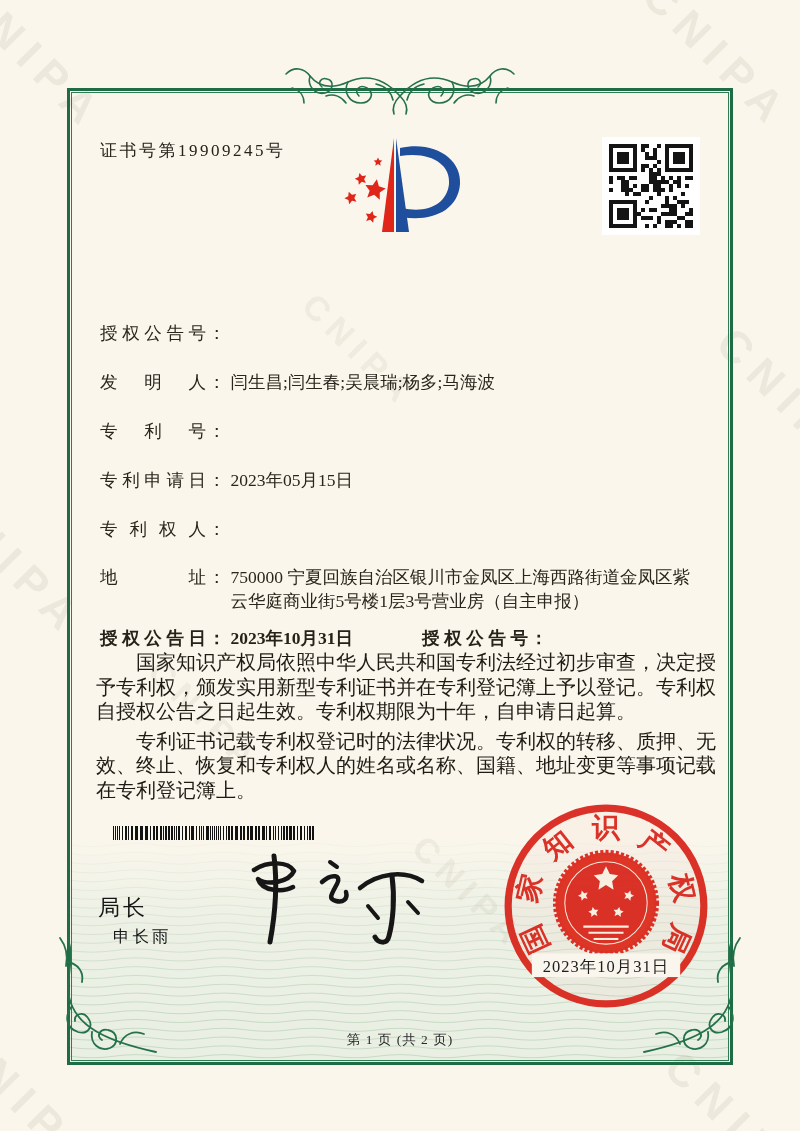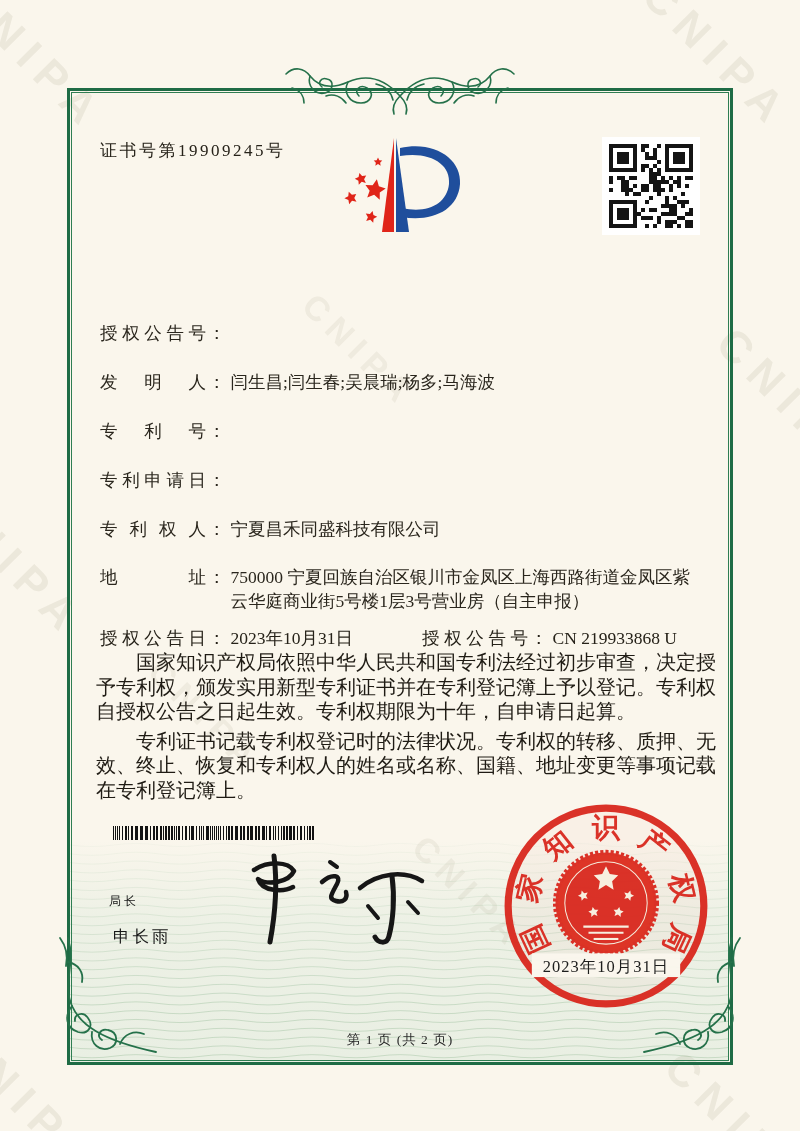--- a/index.html
+++ b/index.html
@@ -27,28 +27,28 @@
   .qc.d{background:#141414;}
   .title{position:absolute;left:0;top:239px;width:100%;text-align:center;
          font-size:41px;font-weight:700;letter-spacing:7px;color:#111;}
   .fields{position:absolute;left:100px;top:320px;width:618px;}
   .field-row{display:flex;align-items:flex-start;font-size:17.5px;line-height:27px;margin-bottom:22px;color:#2a261d;}
   .f-label{flex:none;display:inline-block;width:106px;text-align:justify;text-align-last:justify;}
   .f-sep{flex:none;margin:0 5px 0 2px;}
   .f-value{flex:1;}
   .addr{line-height:24px;margin-bottom:12px;margin-top:8px;}
   .addr .f-value{max-width:468px;font-family:Liberation Serif, serif;}
-  .grant-row{display:flex;font-size:17.5px;line-height:27px;}
+  .grant-row{display:flex;font-size:17.5px;line-height:27px;font-weight:bold;}
   .grant-left{display:flex;width:322px;flex:none;}
   .grant-right{display:flex;flex:1;}
   .paras{position:absolute;left:96px;top:650px;width:622px;font-size:20px;line-height:24.5px;color:#1f1b14;}
   .paras p{margin:0 0 5px 0;text-indent:2em;}
   .barcode{position:absolute;left:113px;top:826px;width:208px;height:14px;font-size:0;}
-  .sig-title{position:absolute;left:109px;top:893px;font-family:"Liberation Sans","DejaVu Sans",sans-serif;
-             font-size:12px;letter-spacing:3px;color:#161616;}
+  .sig-title{position:absolute;left:98px;top:893px;font-family:"Liberation Sans","DejaVu Sans",sans-serif;
+             font-size:22px;letter-spacing:3px;color:#161616;}
   .sig-name{position:absolute;left:113px;top:926px;font-family:"Liberation Sans","DejaVu Sans",sans-serif;
             font-size:16.5px;letter-spacing:3px;color:#161616;}
   .sig-svg{position:absolute;left:218px;top:846px;}
   .seal{position:absolute;left:503px;top:803px;z-index:5;}
   .footer-page{position:absolute;left:0;top:1031px;width:100%;text-align:center;font-size:13.5px;color:#2b2b2b;letter-spacing:1px;}
   .footer-note{position:absolute;left:0;top:1083px;width:100%;text-align:center;font-size:15.5px;color:#1f1b14;letter-spacing:8px;}
 </style>
 </head>
 <body>
 
@@ -622,41 +622,40 @@
         <span class="f-sep">：</span>
         <span class="f-value">闫生昌;闫生春;吴晨瑞;杨多;马海波</span>
       </div>
       <div class="field-row">
         <span class="f-label">专利号</span>
         <span class="f-sep">：</span>
       </div>
       <div class="field-row">
         <span class="f-label">专利申请日</span>
         <span class="f-sep">：</span>
+        <span class="f-value">2023年05月15日</span>
       </div>
       <div class="field-row">
         <span class="f-label">专利权人</span>
         <span class="f-sep">：</span>
-        <span class="f-value">宁夏昌禾同盛科技有限公司</span>
       </div>
       <div class="field-row addr">
         <span class="f-label">地址</span>
         <span class="f-sep">：</span>
         <span class="f-value">750000 宁夏回族自治区银川市金凤区上海西路街道金凤区紫云华庭商业街5号楼1层3号营业房（自主申报）</span>
       </div>
       <div class="grant-row">
         <div class="grant-left">
           <span class="f-label">授权公告日</span>
           <span class="f-sep">：</span>
           <span class="f-value">2023年10月31日</span>
         </div>
         <div class="grant-right">
           <span class="f-label">授权公告号</span>
           <span class="f-sep">：</span>
-          <span class="f-value">CN 219933868 U</span>
         </div>
       </div>
     </div>
 
     <div class="paras">
       <p>国家知识产权局依照中华人民共和国专利法经过初步审查，决定授予专利权，颁发实用新型专利证书并在专利登记簿上予以登记。专利权自授权公告之日起生效。专利权期限为十年，自申请日起算。</p>
       <p>专利证书记载专利权登记时的法律状况。专利权的转移、质押、无效、终止、恢复和专利权人的姓名或名称、国籍、地址变更等事项记载在专利登记簿上。</p>
     </div>
 
     <div class="barcode" id="barcode"><span style="display: inline-block; vertical-align: top; height: 14px; width: 1px; margin-right: 1px; background: rgb(18, 18, 18);"></span><span style="display: inline-block; vertical-align: top; height: 14px; width: 1px; margin-right: 1px; background: rgb(18, 18, 18);"></span><span style="display: inline-block; vertical-align: top; height: 14px; width: 1px; margin-right: 1px; background: rgb(18, 18, 18);"></span><span style="display: inline-block; vertical-align: top; height: 14px; width: 1px; margin-right: 2px; background: rgb(18, 18, 18);"></span><span style="display: inline-block; vertical-align: top; height: 14px; width: 1px; margin-right: 2px; background: rgb(18, 18, 18);"></span><span style="display: inline-block; vertical-align: top; height: 14px; width: 2px; margin-right: 1px; background: rgb(18, 18, 18);"></span><span style="display: inline-block; vertical-align: top; height: 14px; width: 1px; margin-right: 2px; background: rgb(18, 18, 18);"></span><span style="display: inline-block; vertical-align: top; height: 14px; width: 2px; margin-right: 2px; background: rgb(18, 18, 18);"></span><span style="display: inline-block; vertical-align: top; height: 14px; width: 3px; margin-right: 2px; background: rgb(18, 18, 18);"></span><span style="display: inline-block; vertical-align: top; height: 14px; width: 3px; margin-right: 2px; background: rgb(18, 18, 18);"></span><span style="display: inline-block; vertical-align: top; height: 14px; width: 3px; margin-right: 2px; background: rgb(18, 18, 18);"></span><span style="display: inline-block; vertical-align: top; height: 14px; width: 1px; margin-right: 2px; background: rgb(18, 18, 18);"></span><span style="display: inline-block; vertical-align: top; height: 14px; width: 2px; margin-right: 1px; background: rgb(18, 18, 18);"></span><span style="display: inline-block; vertical-align: top; height: 14px; width: 2px; margin-right: 2px; background: rgb(18, 18, 18);"></span><span style="display: inline-block; vertical-align: top; height: 14px; width: 2px; margin-right: 1px; background: rgb(18, 18, 18);"></span><span style="display: inline-block; vertical-align: top; height: 14px; width: 1px; margin-right: 1px; background: rgb(18, 18, 18);"></span><span style="display: inline-block; vertical-align: top; height: 14px; width: 2px; margin-right: 1px; background: rgb(18, 18, 18);"></span><span style="display: inline-block; vertical-align: top; height: 14px; width: 2px; margin-right: 1px; background: rgb(18, 18, 18);"></span><span style="display: inline-block; vertical-align: top; height: 14px; width: 2px; margin-right: 1px; background: rgb(18, 18, 18);"></span><span style="display: inline-block; vertical-align: top; height: 14px; width: 1px; margin-right: 1px; background: rgb(18, 18, 18);"></span><span style="display: inline-block; vertical-align: top; height: 14px; width: 1px; margin-right: 1px; background: rgb(18, 18, 18);"></span><span style="display: inline-block; vertical-align: top; height: 14px; width: 2px; margin-right: 2px; background: rgb(18, 18, 18);"></span><span style="display: inline-block; vertical-align: top; height: 14px; width: 1px; margin-right: 2px; background: rgb(18, 18, 18);"></span><span style="display: inline-block; vertical-align: top; height: 14px; width: 2px; margin-right: 2px; background: rgb(18, 18, 18);"></span><span style="display: inline-block; vertical-align: top; height: 14px; width: 1px; margin-right: 1px; background: rgb(18, 18, 18);"></span><span style="display: inline-block; vertical-align: top; height: 14px; width: 3px; margin-right: 2px; background: rgb(18, 18, 18);"></span><span style="display: inline-block; vertical-align: top; height: 14px; width: 1px; margin-right: 2px; background: rgb(18, 18, 18);"></span><span style="display: inline-block; vertical-align: top; height: 14px; width: 1px; margin-right: 1px; background: rgb(18, 18, 18);"></span><span style="display: inline-block; vertical-align: top; height: 14px; width: 1px; margin-right: 1px; background: rgb(18, 18, 18);"></span><span style="display: inline-block; vertical-align: top; height: 14px; width: 1px; margin-right: 2px; background: rgb(18, 18, 18);"></span><span style="display: inline-block; vertical-align: top; height: 14px; width: 3px; margin-right: 1px; background: rgb(18, 18, 18);"></span><span style="display: inline-block; vertical-align: top; height: 14px; width: 1px; margin-right: 1px; background: rgb(18, 18, 18);"></span><span style="display: inline-block; vertical-align: top; height: 14px; width: 1px; margin-right: 1px; background: rgb(18, 18, 18);"></span><span style="display: inline-block; vertical-align: top; height: 14px; width: 1px; margin-right: 1px; background: rgb(18, 18, 18);"></span><span style="display: inline-block; vertical-align: top; height: 14px; width: 1px; margin-right: 1px; background: rgb(18, 18, 18);"></span><span style="display: inline-block; vertical-align: top; height: 14px; width: 1px; margin-right: 1px; background: rgb(18, 18, 18);"></span><span style="display: inline-block; vertical-align: top; height: 14px; width: 1px; margin-right: 2px; background: rgb(18, 18, 18);"></span><span style="display: inline-block; vertical-align: top; height: 14px; width: 1px; margin-right: 2px; background: rgb(18, 18, 18);"></span><span style="display: inline-block; vertical-align: top; height: 14px; width: 1px; margin-right: 1px; background: rgb(18, 18, 18);"></span><span style="display: inline-block; vertical-align: top; height: 14px; width: 2px; margin-right: 1px; background: rgb(18, 18, 18);"></span><span style="display: inline-block; vertical-align: top; height: 14px; width: 2px; margin-right: 2px; background: rgb(18, 18, 18);"></span><span style="display: inline-block; vertical-align: top; height: 14px; width: 3px; margin-right: 2px; background: rgb(18, 18, 18);"></span><span style="display: inline-block; vertical-align: top; height: 14px; width: 2px; margin-right: 1px; background: rgb(18, 18, 18);"></span><span style="display: inline-block; vertical-align: top; height: 14px; width: 2px; margin-right: 2px; background: rgb(18, 18, 18);"></span><span style="display: inline-block; vertical-align: top; height: 14px; width: 2px; margin-right: 1px; background: rgb(18, 18, 18);"></span><span style="display: inline-block; vertical-align: top; height: 14px; width: 3px; margin-right: 2px; background: rgb(18, 18, 18);"></span><span style="display: inline-block; vertical-align: top; height: 14px; width: 2px; margin-right: 1px; background: rgb(18, 18, 18);"></span><span style="display: inline-block; vertical-align: top; height: 14px; width: 2px; margin-right: 2px; background: rgb(18, 18, 18);"></span><span style="display: inline-block; vertical-align: top; height: 14px; width: 3px; margin-right: 1px; background: rgb(18, 18, 18);"></span><span style="display: inline-block; vertical-align: top; height: 14px; width: 1px; margin-right: 2px; background: rgb(18, 18, 18);"></span><span style="display: inline-block; vertical-align: top; height: 14px; width: 2px; margin-right: 2px; background: rgb(18, 18, 18);"></span><span style="display: inline-block; vertical-align: top; height: 14px; width: 1px; margin-right: 1px; background: rgb(18, 18, 18);"></span><span style="display: inline-block; vertical-align: top; height: 14px; width: 1px; margin-right: 2px; background: rgb(18, 18, 18);"></span><span style="display: inline-block; vertical-align: top; height: 14px; width: 1px; margin-right: 2px; background: rgb(18, 18, 18);"></span><span style="display: inline-block; vertical-align: top; height: 14px; width: 1px; margin-right: 1px; background: rgb(18, 18, 18);"></span><span style="display: inline-block; vertical-align: top; height: 14px; width: 2px; margin-right: 1px; background: rgb(18, 18, 18);"></span><span style="display: inline-block; vertical-align: top; height: 14px; width: 2px; margin-right: 1px; background: rgb(18, 18, 18);"></span><span style="display: inline-block; vertical-align: top; height: 14px; width: 3px; margin-right: 1px; background: rgb(18, 18, 18);"></span><span style="display: inline-block; vertical-align: top; height: 14px; width: 2px; margin-right: 2px; background: rgb(18, 18, 18);"></span><span style="display: inline-block; vertical-align: top; height: 14px; width: 1px; margin-right: 2px; background: rgb(18, 18, 18);"></span><span style="display: inline-block; vertical-align: top; height: 14px; width: 2px; margin-right: 2px; background: rgb(18, 18, 18);"></span><span style="display: inline-block; vertical-align: top; height: 14px; width: 1px; margin-right: 2px; background: rgb(18, 18, 18);"></span><span style="display: inline-block; vertical-align: top; height: 14px; width: 1px; margin-right: 1px; background: rgb(18, 18, 18);"></span><span style="display: inline-block; vertical-align: top; height: 14px; width: 2px; margin-right: 1px; background: rgb(18, 18, 18);"></span><span style="display: inline-block; vertical-align: top; height: 14px; width: 2px; margin-right: 1px; background: rgb(18, 18, 18);"></span></div>

